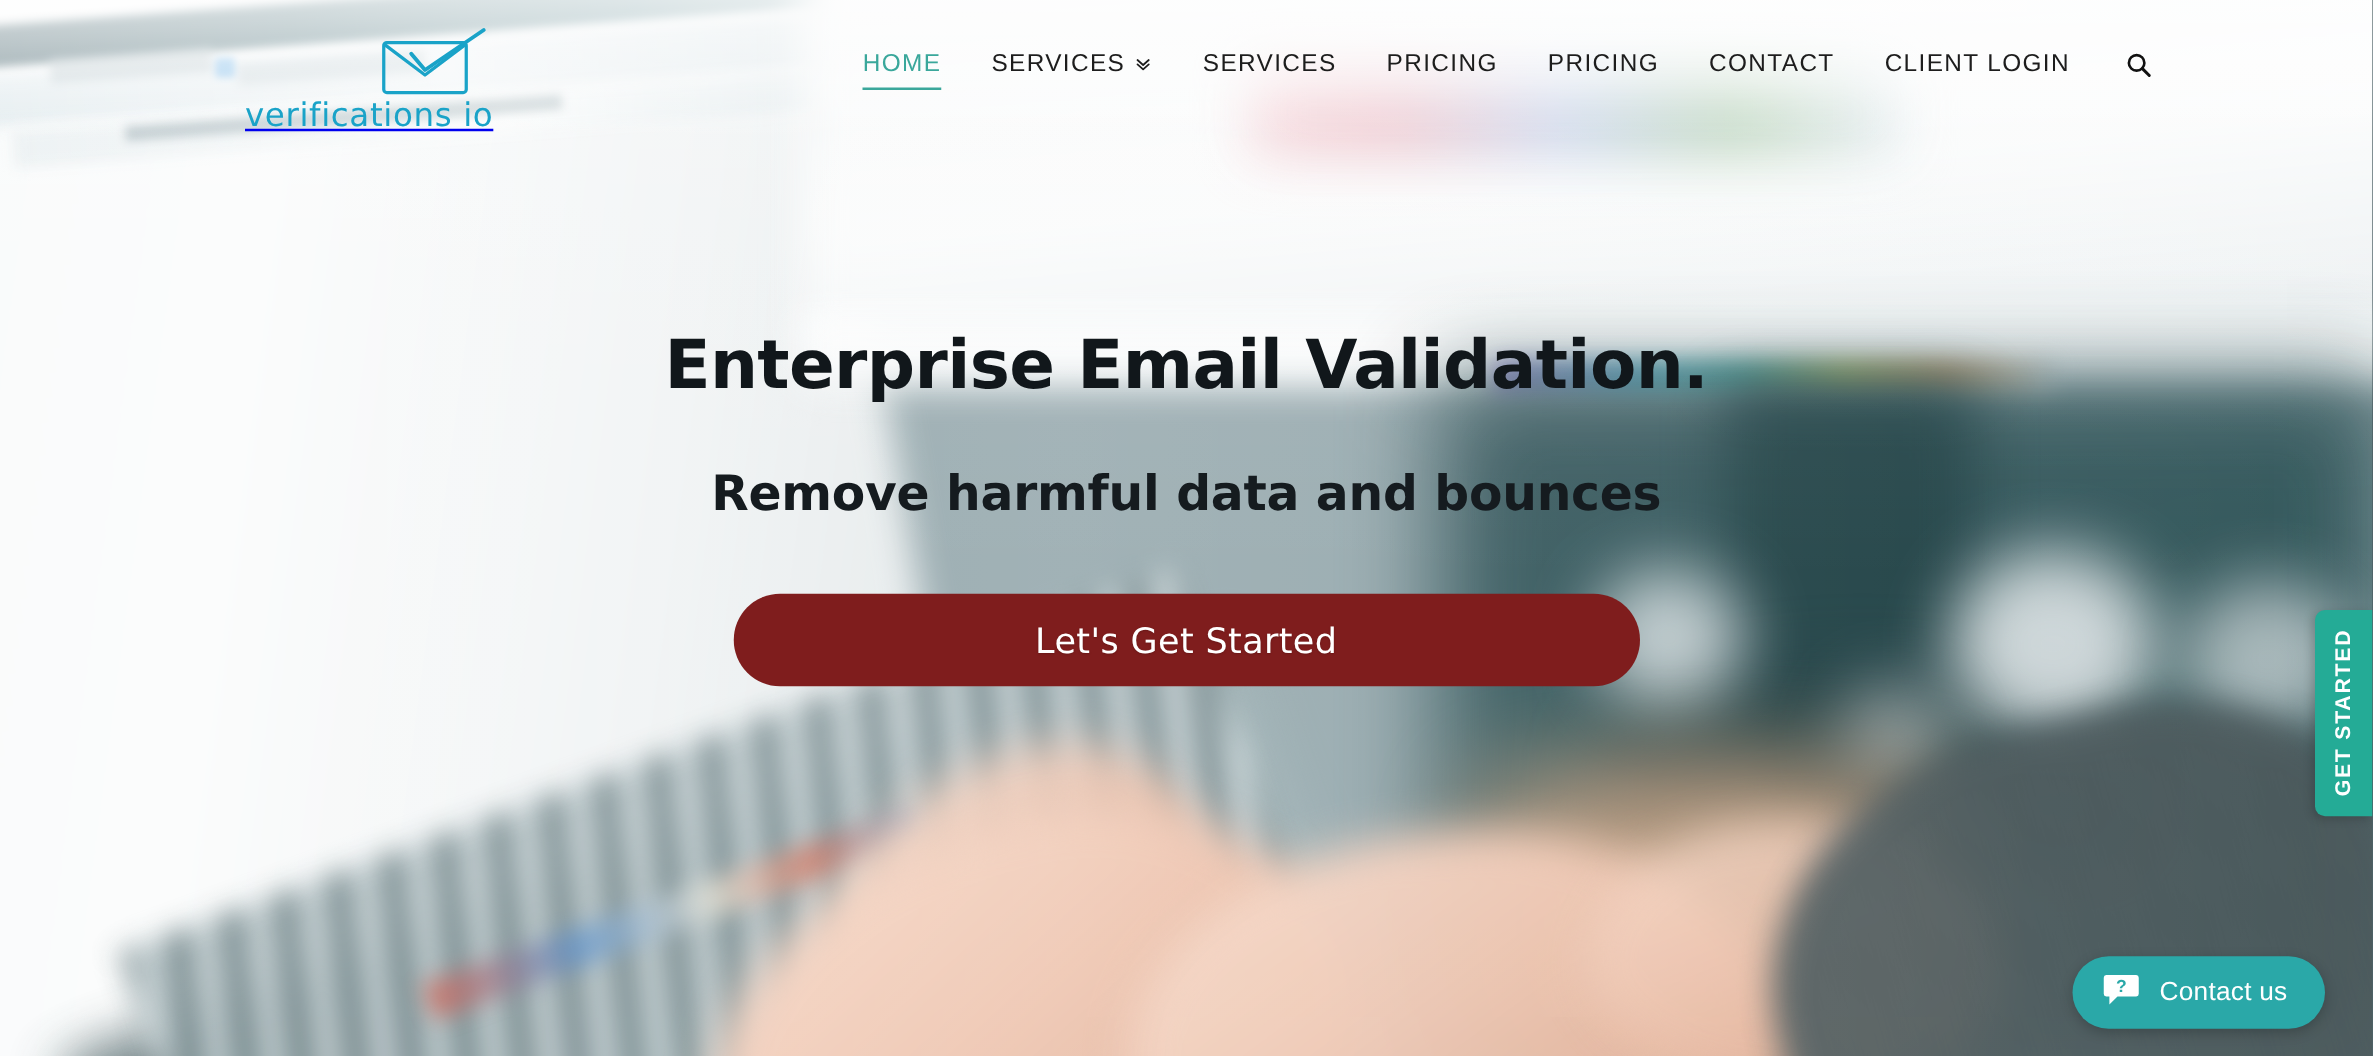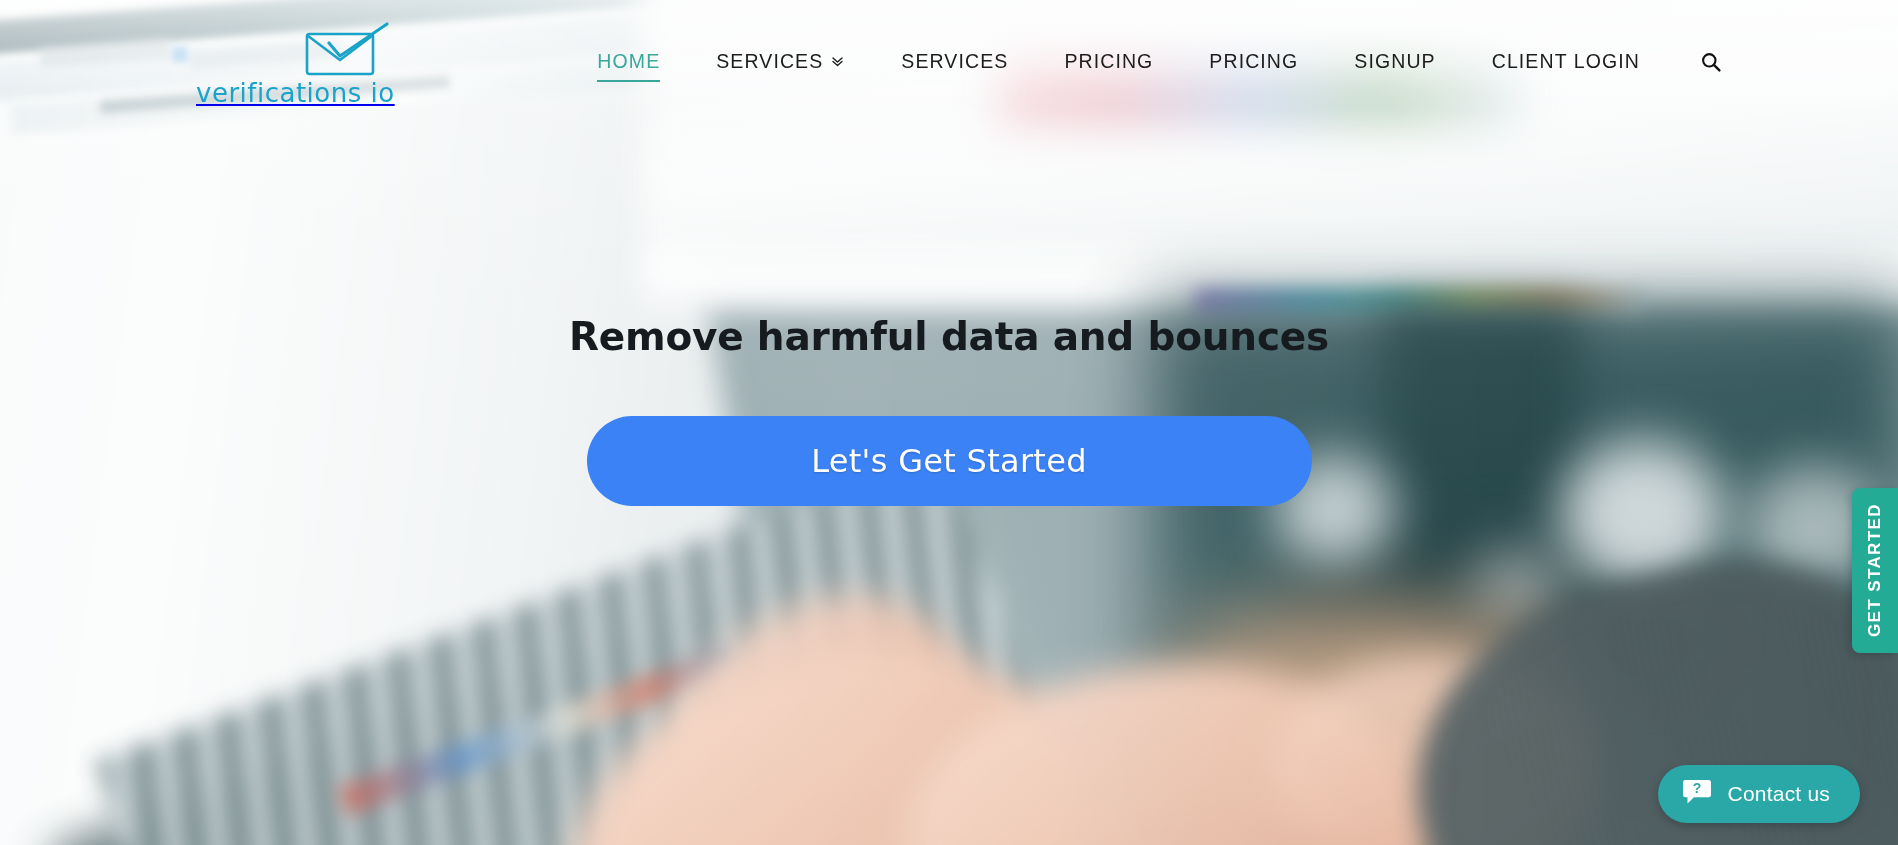--- a/index.html
+++ b/index.html
@@ -281,24 +281,24 @@
     letter-spacing: .5px;
     color: #1aa3c8;
     font-family: "DejaVu Sans", sans-serif;
     font-weight: 400;
     white-space: nowrap;
   }
 
   .main-nav {
     margin-left: auto;
     margin-right: 176px;
-    margin-top: 50px;
+    margin-top: 40px;
     display: flex;
     align-items: center;
-    gap: 16px;
+    gap: 0;
   }
   .nav-item {
     position: relative;
     padding: 0 20px;
     font-size: 19.5px;
     letter-spacing: 1.1px;
     color: #1d1d1d;
     text-decoration: none;
     font-weight: 400;
     white-space: nowrap;
@@ -348,27 +348,27 @@
     font-size: 39px;
     font-weight: 700;
     color: #151b1f;
     line-height: 1.28;
     letter-spacing: -.2px;
   }
   .hero-cta {
     display: block;
     margin: 54px auto 0;
     width: 725px;
-    height: 90px;
+    height: 74px;
     border: none;
     border-radius: 46px;
-    background: #3b82f6;
+    background: #7f1d1d;
     color: #ffffff;
     font-family: "DejaVu Sans", sans-serif;
-    font-size: 32px;
+    font-size: 28px;
     font-weight: 400;
     letter-spacing: .3px;
     cursor: pointer;
     text-shadow: 0 1px 2px rgba(0,0,0,.18);
   }
 
   
   .side-tab {
     position: absolute;
     right: 0;
@@ -501,38 +501,39 @@
 
       <a class="nav-item" href="#">
         <span>PRICING</span>
       </a>
 
       <a class="nav-item" href="#">
         <span>PRICING</span>
       </a>
 
       <a class="nav-item" href="#">
-        <span>SIGNUP</span>
+        <span>CONTACT</span>
       </a>
 
       <a class="nav-item" href="#">
         <span>CLIENT LOGIN</span>
       </a>
 
       <span class="nav-search">
         <svg width="22" height="22" viewBox="0 0 22 22" aria-hidden="true">
           <circle cx="9.3" cy="9.3" r="6.2" fill="none" stroke="#111" stroke-width="2.1"></circle>
           <line x1="13.9" y1="13.9" x2="19.4" y2="19.4" stroke="#111" stroke-width="2.4" stroke-linecap="round"></line>
         </svg>
       </span>
 
     </nav>
   </header>
 
   <div class="hero-content">
+    <h1 class="hero-title">Enterprise Email Validation.</h1>
     <p class="hero-sub">
       <span>Remove harmful data and bounces</span><br>
     </p>
     <button class="hero-cta">Let's Get Started</button>
   </div>
 
   <div class="side-tab">
     <span>GET STARTED</span>
   </div>
 

